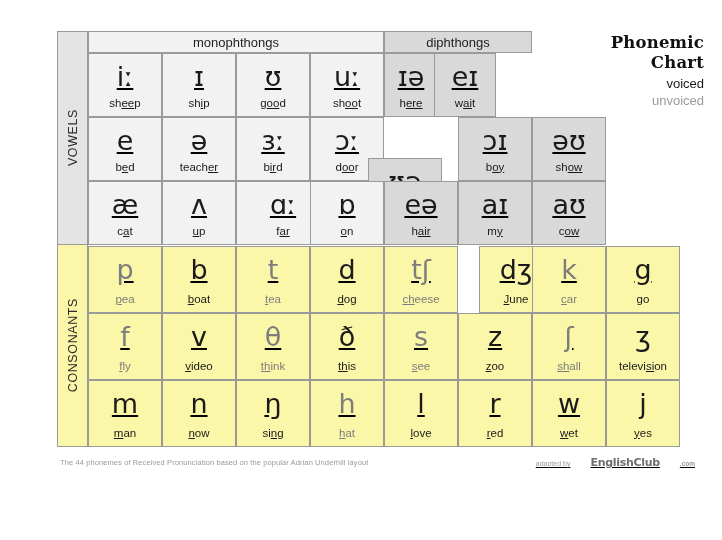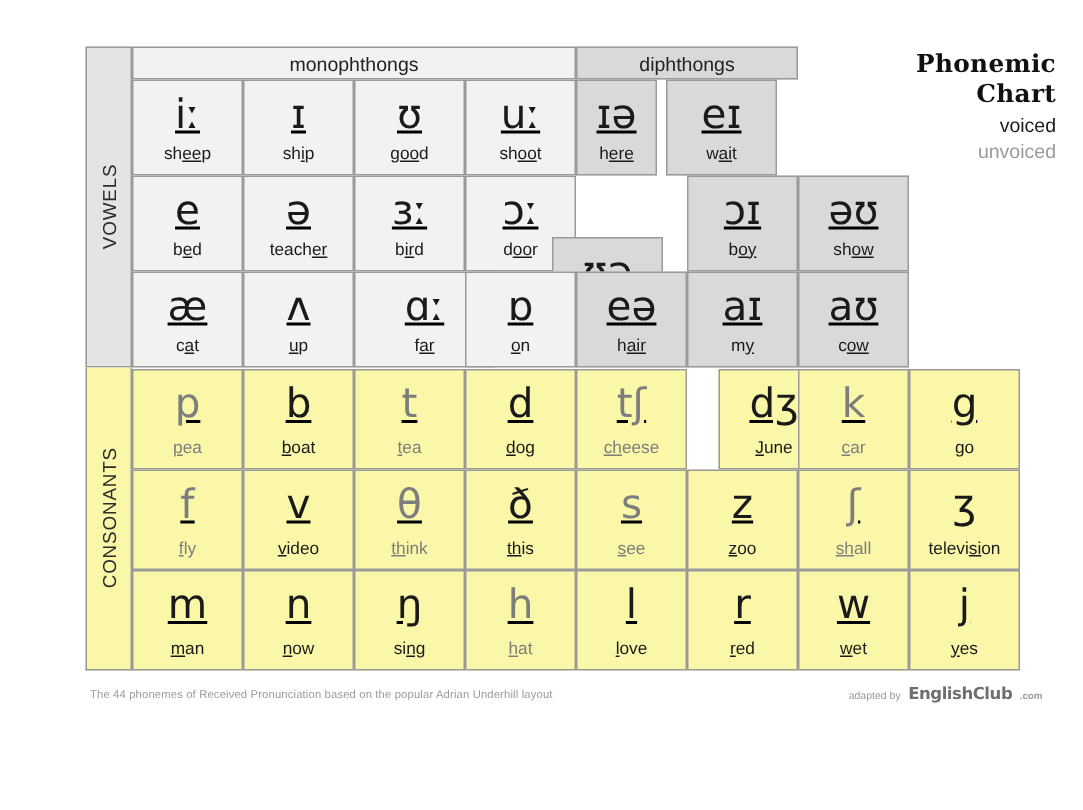--- a/index.html
+++ b/index.html
@@ -138,21 +138,22 @@
     font-size: 7.5px;
     color: #9a9a9a;
     letter-spacing: 0.1px;
   }
   #attribution {
     position: absolute;
     right: 27px;
     top: 456px;
     display: flex;
     align-items: baseline;
-    gap: 5px;
+    gap: 20px;
+    text-decoration: underline;
   }
   #attrib-prefix {
     font-size: 7px;
     color: #9a9a9a;
   }
   #attrib-brand {
     font-family: "DejaVu Sans", sans-serif;
     font-weight: bold;
     font-size: 11px;
     color: #6f6f6f;
@@ -197,21 +198,21 @@
         <div class="word voiced">g<u>oo</u>d</div>
       </div>
       <div class="cell mono-bg" style="left: 310px; top: 53px; width: 74px; height: 64px;">
         <div class="sym voiced">uː</div>
         <div class="word voiced">sh<u>oo</u>t</div>
       </div>
       <div class="cell diph-bg" style="left: 384px; top: 53px; width: 54px; height: 64px;">
         <div class="sym voiced">ɪə</div>
         <div class="word voiced">h<u>ere</u></div>
       </div>
-      <div class="cell diph-bg" style="left: 444px; top: 53px; width: 74px; height: 64px;">
+      <div class="cell diph-bg" style="left: 434px; top: 53px; width: 62px; height: 64px;">
         <div class="sym voiced">eɪ</div>
         <div class="word voiced">w<u>ai</u>t</div>
       </div>
       <div class="cell mono-bg" style="left: 88px; top: 117px; width: 74px; height: 64px;">
         <div class="sym voiced">e</div>
         <div class="word voiced">b<u>e</u>d</div>
       </div>
       <div class="cell mono-bg" style="left: 162px; top: 117px; width: 74px; height: 64px;">
         <div class="sym voiced">ə</div>
         <div class="word voiced">teach<u>er</u></div>

